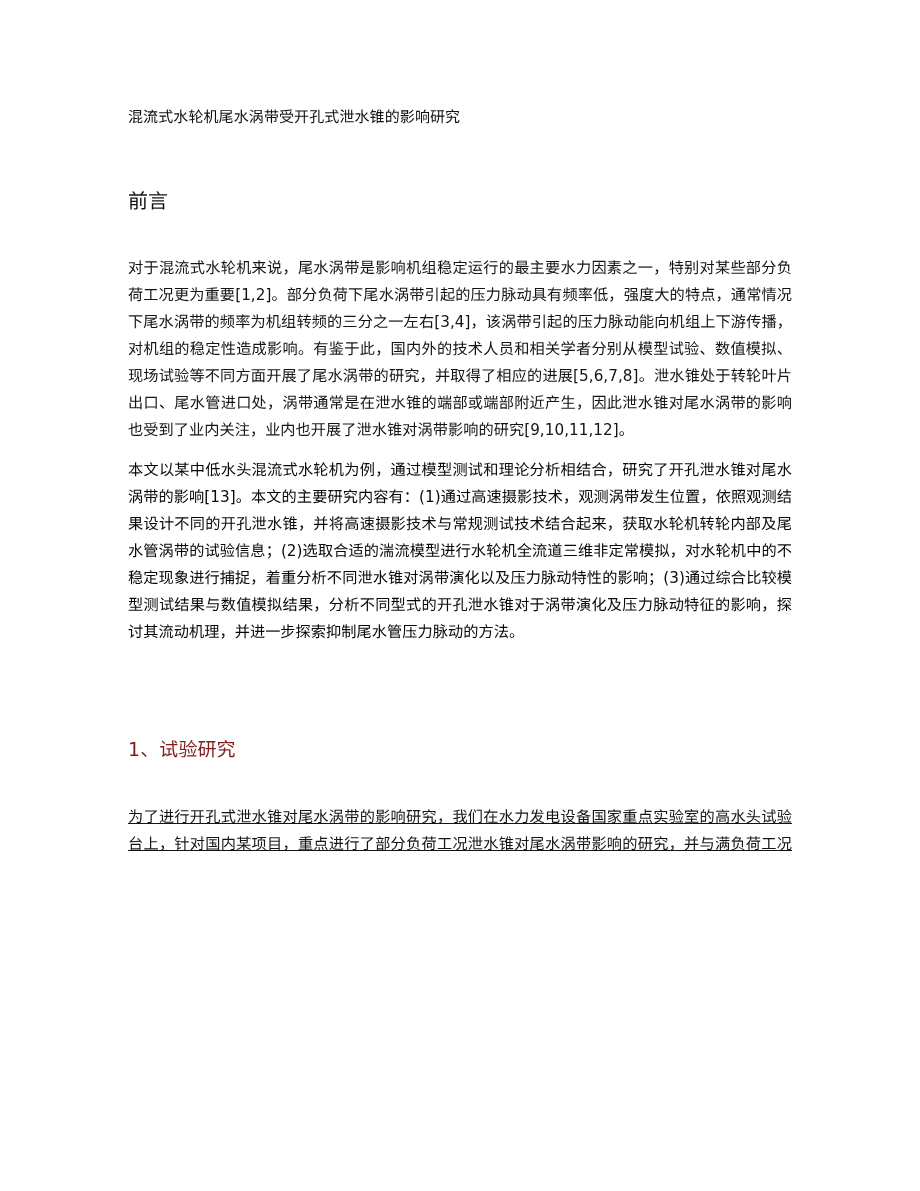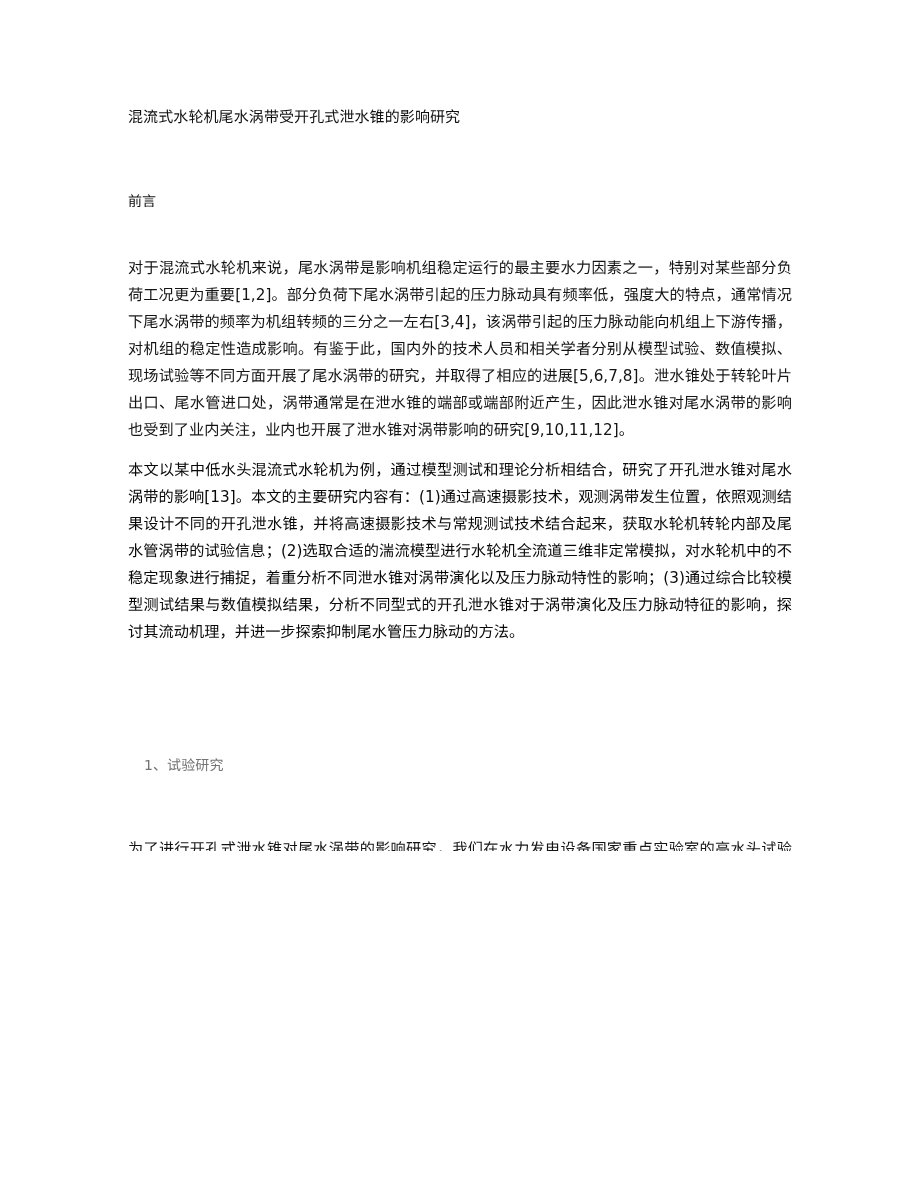--- a/index.html
+++ b/index.html
@@ -33,21 +33,21 @@
     font-size: 15px;
     line-height: 22px;
     font-weight: 400;
     color: #101010;
     margin: 0;
     padding-top: 106px;
     letter-spacing: 0.1px;
   }
   
   .h-preface {
-    font-size: 14px;
+    font-size: 20px;
     line-height: 22px;
     font-weight: 400;
     color: #101010;
     margin: 0;
     padding-top: 62px;
     letter-spacing: 0.1px;
   }
   
   .para {
     font-size: 15.2px;
@@ -61,25 +61,25 @@
   .para.first-para {
     padding-top: 43px;
   }
   .para.emphasis {
     font-weight: 400;
     color: #080808;
     padding-top: 13px;
   }
   
   .h-section {
-    font-size: 14px;
+    font-size: 19px;
     line-height: 22px;
     font-weight: 400;
-    color: #737373;
-    margin: 16px;
+    color: #7f1d1d;
+    margin: 0;
     padding-top: 92px;
     letter-spacing: 0.1px;
   }
   .para.sect-para {
     padding-top: 44px;
     text-decoration: underline;
   }
   
   .h-subsection {
     font-size: 15px;

